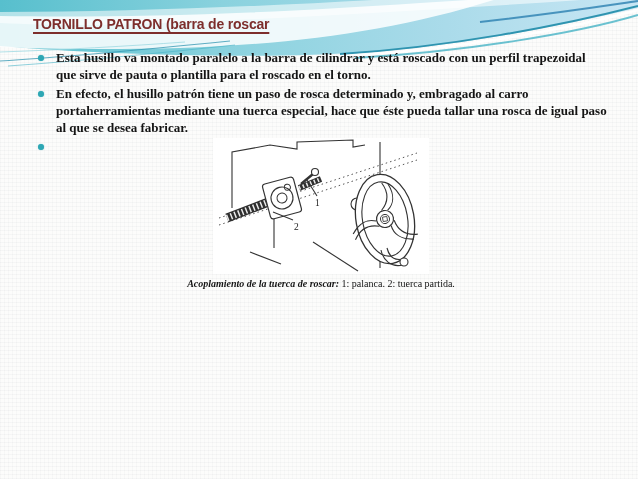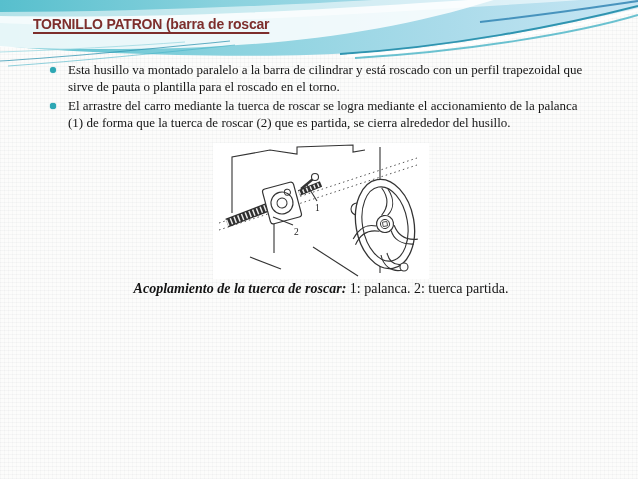--- a/index.html
+++ b/index.html
@@ -16,35 +16,35 @@
     position:absolute;top:16px;left:33px;margin:0;
     font-family:"Liberation Sans", sans-serif;
     font-weight:bold;font-size:14px;letter-spacing:-0.2px;
     color:#7d2e2c;
     text-decoration:underline;
     text-decoration-thickness:2px;
     text-underline-offset:3px;
     white-space:nowrap;
   }
   .content{position:absolute;top:49px;left:0;right:0;padding:0 30px 0 34px;}
-  ul.bullets{list-style:none;margin:12px;padding:0;}
+  ul.bullets{list-style:none;margin:0;padding:0;font-weight:bold;}
   li.bullet{
     position:relative;padding-left:22px;margin:0 0 2px 0;
     font-size:13px;line-height:17px;color:#141414;
     text-align:left;
   }
   li.bullet .dot{
     position:absolute;left:4px;top:6px;width:6px;height:6px;border-radius:50%;
     background:#2da7b4;box-shadow:0 0 1px rgba(45,167,180,.7);
   }
   li.bullet.spaced{margin-top:19px;}
   .figure-wrap{width:216px;margin:1px auto 0;}
   .figure-svg{display:block;background:#ffffff;}
   .figure-caption{
-    text-align:center;font-size:14px;line-height:15px;color:#141414;
+    text-align:center;font-size:10px;line-height:15px;color:#141414;
     margin:2px 0 6px 0;
   }
   .figure-caption .lead{font-weight:bold;font-style:italic;}
   .fig-line{stroke:#333;stroke-width:1.1;fill:none;}
   .fig-label{font-family:"Liberation Serif",serif;font-size:9.5px;fill:#222;}
 </style>
 </head>
 <body>
 
 <div class="slide">
@@ -77,24 +77,24 @@
   <h1 class="slide-title">TORNILLO PATRON (barra de roscar</h1>
 
   <div class="content">
     <ul class="bullets">
       <li class="bullet">
         <span class="dot"></span>
         <span>Esta husillo va montado paralelo a la barra de cilindrar y está roscado con un perfil trapezoidal que sirve de pauta o plantilla para el roscado en el torno.</span>
       </li>
       <li class="bullet">
         <span class="dot"></span>
+        <span>En efecto, el husillo patrón tiene un paso de rosca determinado y, embragado al carro portaherramientas mediante una tuerca especial, hace que éste pueda tallar una rosca de igual paso al que se desea fabricar.</span>
       </li>
       <li class="bullet">
         <span class="dot"></span>
-        <span>El arrastre del carro mediante la tuerca de roscar se logra mediante el accionamiento de la palanca (1) de forma que la tuerca de roscar (2) que es partida, se cierra alrededor del husillo.</span>
       </li>
     </ul>
 
     <div class="figure-wrap">
       <svg class="figure-svg" width="216" height="136" viewBox="0 0 216 136">
         <rect x="0" y="0" width="216" height="136" fill="#ffffff"></rect>
 
         <path class="fig-line" d="M19,70 L19,14 L57,7 L84,11 L84,4 L140,2 L140,9 L152,7"></path>
         <path class="fig-line" d="M167,4 L167,130"></path>
         <path class="fig-line" d="M100,104 L145,133"></path>

